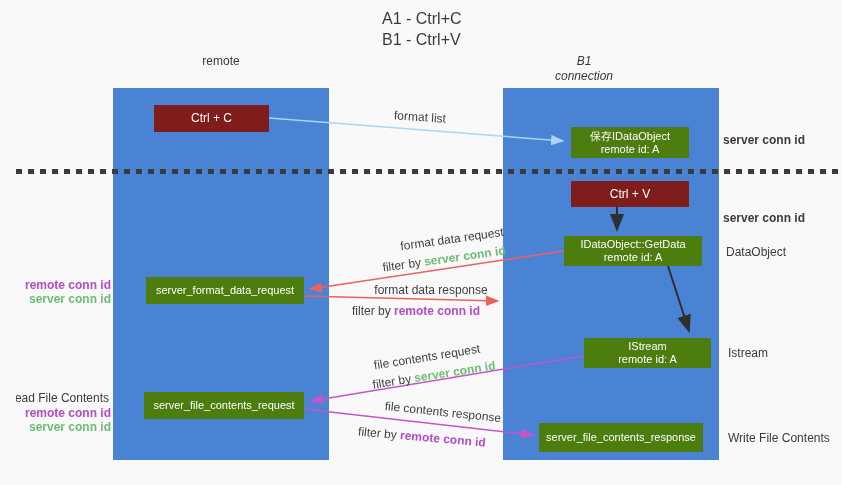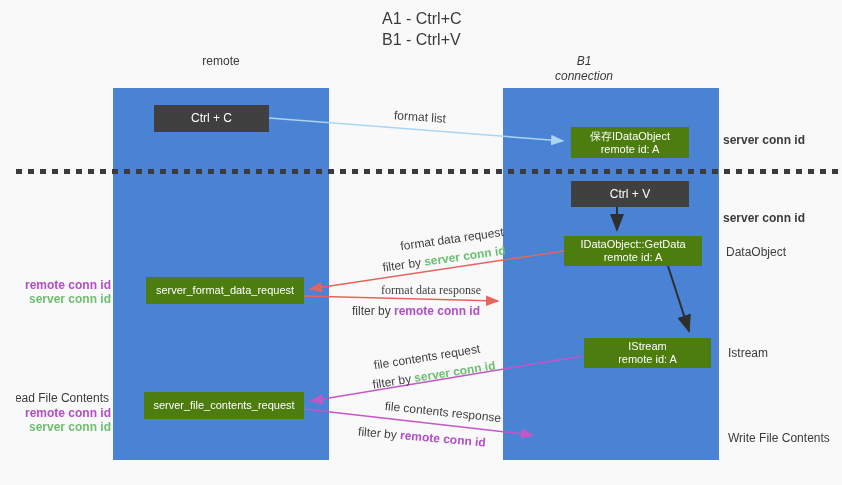--- a/index.html
+++ b/index.html
@@ -26,21 +26,21 @@
   .dotted-line {
     position: absolute; left: 0; top: 169px; width: 842px; height: 5px; z-index: 2;
     background: repeating-linear-gradient(90deg, #3b3b3b 0 6px, transparent 6px 12px);
   }
   svg.arrows { position: absolute; left: 0; top: 0; z-index: 1; }
   .node {
     position: absolute; z-index: 2; display: flex; flex-direction: column;
     align-items: center; justify-content: center;
     color: #ffffff; font-size: 11px; line-height: 13px; text-align: center;
   }
-  .node.green { background: #404040; text-align: right; }
+  .node.green { background: #7f1d1d; text-align: right; }
   .node.orange { background: #4d7c0f; }
   .node .l1, .node .l2 { display: block; }
   .edge-label {
     position: absolute; z-index: 3; white-space: nowrap;
     font-size: 12px; color: #3f3f3f; transform-origin: center;
   }
   .green-id { color: #6ebe71; font-weight: bold; }
   .purple-id { color: #b14ec8; font-weight: bold; }
   .side-label { position: absolute; z-index: 3; font-size: 12px; color: #3b3b3b; white-space: nowrap; }
   .side-group { position: absolute; z-index: 3; font-size: 12px; line-height: 14px; text-align: right; white-space: nowrap; }
@@ -109,30 +109,31 @@
   <div class="node orange" style="left:130px; top:277px; width:158px; height:27px;">server_format_data_request</div>
 
 
   <div class="node orange" style="left:568px; top:338px; width:127px; height:30px;">
     <span class="l1">IStream</span>
     <span class="l2">remote id: A</span>
   </div>
 
   <div class="node orange" style="left:128px; top:392px; width:160px; height:27px;">server_file_contents_request</div>
 
+  <div class="node orange" style="left:523px; top:423px; width:164px; height:29px;">server_file_contents_response</div>
 
   <div class="edge-label" style="left:404px; top:117px; transform:translate(-50%,-50%) rotate(4deg);">format list</div>
 
   <div class="edge-label" style="left:436px; top:239px; transform:translate(-50%,-50%) rotate(-8deg);">format data request</div>
   <div class="edge-label" style="left:428px; top:259px; transform:translate(-50%,-50%) rotate(-8deg);">
     <span>filter by</span>
     <span class="green-id">server conn id</span>
   </div>
 
-  <div class="edge-label" style="left:415px; top:290px; transform:translate(-50%,-50%);font-family:Liberation Serif, serif;">format data response</div>
+  <div class="edge-label" style="left:415px; top:290px; transform:translate(-50%,-50%);">format data response</div>
   <div class="edge-label" style="left:400px; top:311px; transform:translate(-50%,-50%);">
     <span>filter by</span>
     <span class="purple-id">remote conn id</span>
   </div>
 
   <div class="edge-label" style="left:411px; top:357px; transform:translate(-50%,-50%) rotate(-9deg);">file contents request</div>
   <div class="edge-label" style="left:418px; top:375px; transform:translate(-50%,-50%) rotate(-9deg);">
     <span>filter by</span>
     <span class="green-id">server conn id</span>
   </div>

